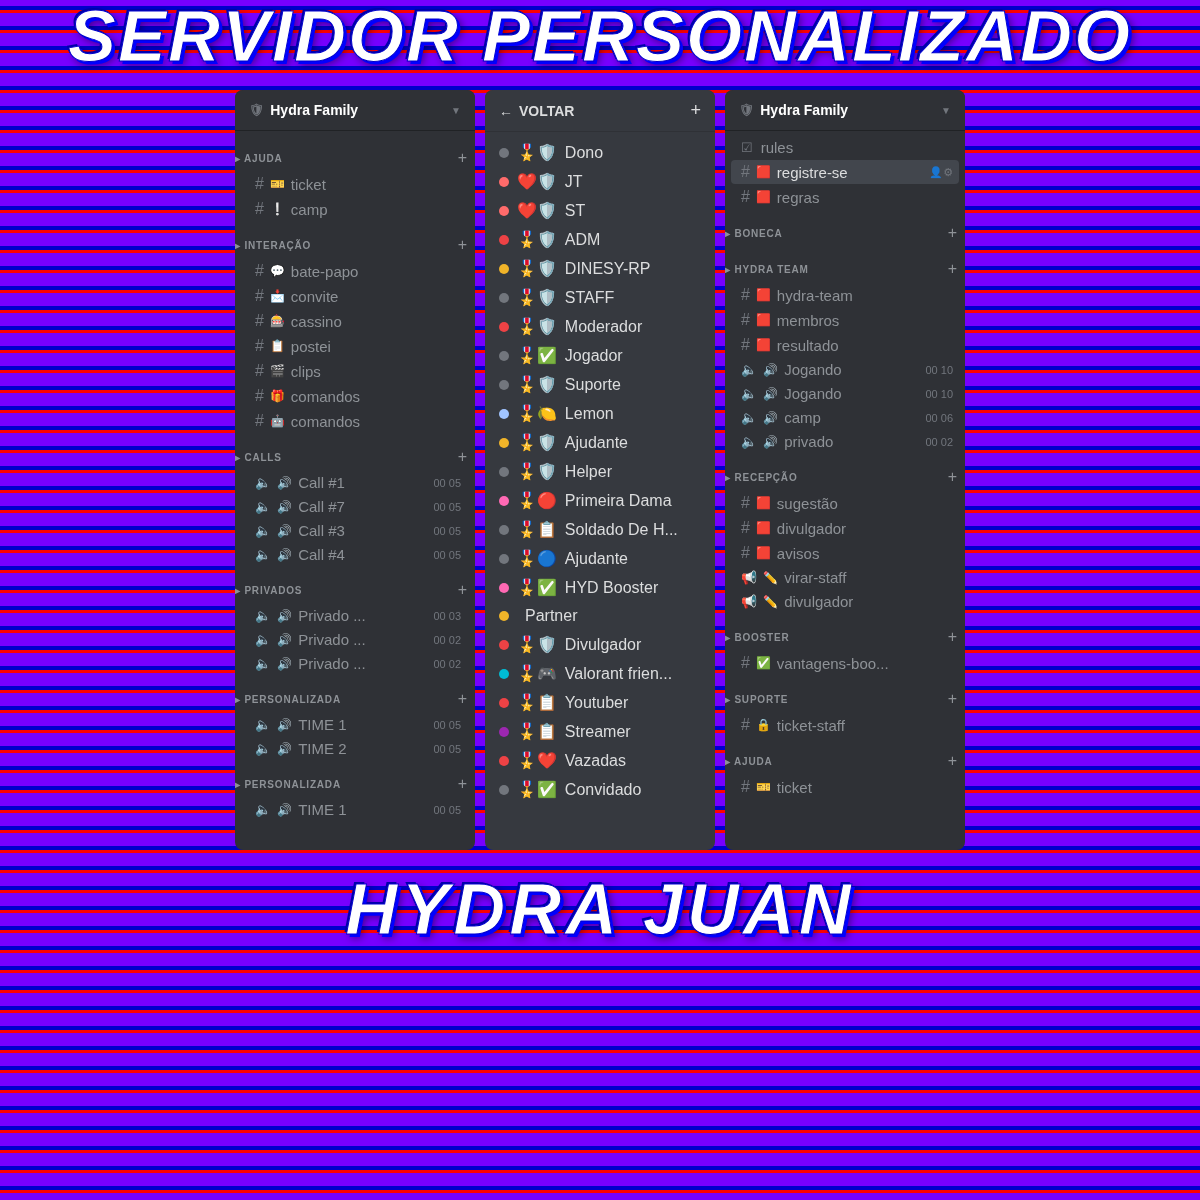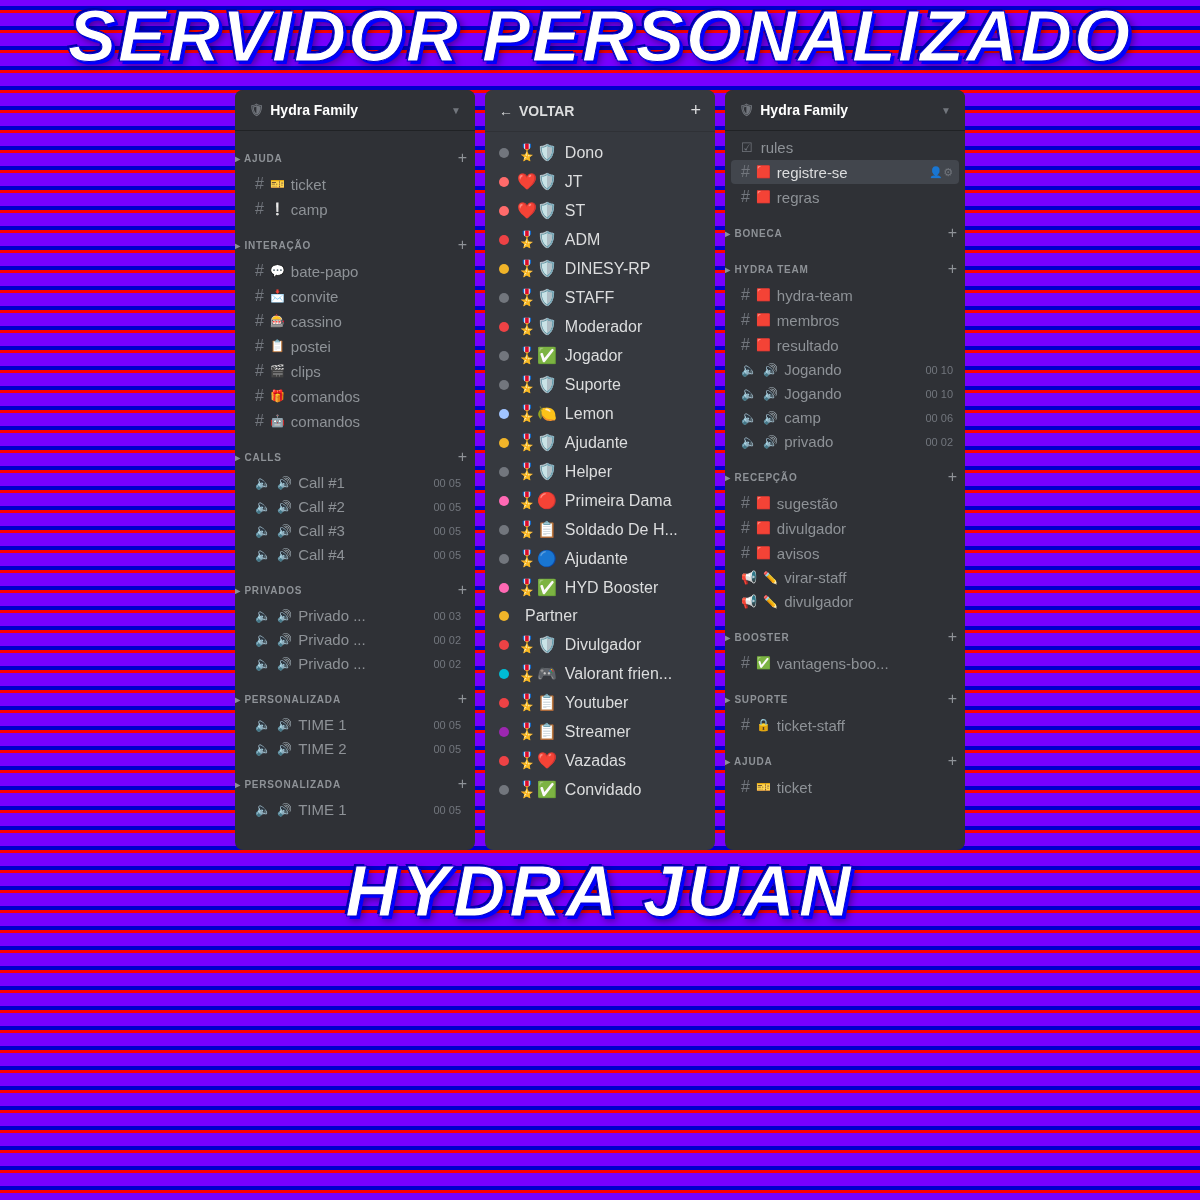--- a/index.html
+++ b/index.html
@@ -242,20 +242,21 @@
       align-items: center;
     }
 
     .role-name {
       font-size: 16px;
       color: #dcddde;
     }
 
     
     .bottom-title {
+      margin-top: 18px;
       font-size: 72px;
       font-weight: 900;
       color: white;
       text-shadow: 3px 3px 0 #0000ff, -2px -2px 0 #0000aa, 4px 4px 8px rgba(0,0,0,0.5);
       font-style: italic;
       font-family: 'Impact', 'Arial Black', sans-serif;
       letter-spacing: 4px;
       text-align: center;
       -webkit-text-stroke: 1px #0000cc;
     }
@@ -346,21 +347,21 @@
         </div>
         <div class="channel-item">
           <span class="channel-speaker">🔈</span>
           <span class="channel-emoji">🔊</span>
           <span class="channel-name">Call #1</span>
           <span class="channel-count">00 05</span>
         </div>
         <div class="channel-item">
           <span class="channel-speaker">🔈</span>
           <span class="channel-emoji">🔊</span>
-          <span class="channel-name">Call #2</span>
+          <span class="channel-name">Call #7</span>
           <span class="channel-count">00 05</span>
         </div>
         <div class="channel-item">
           <span class="channel-speaker">🔈</span>
           <span class="channel-emoji">🔊</span>
           <span class="channel-name">Call #3</span>
           <span class="channel-count">00 05</span>
         </div>
         <div class="channel-item">
           <span class="channel-speaker">🔈</span>

